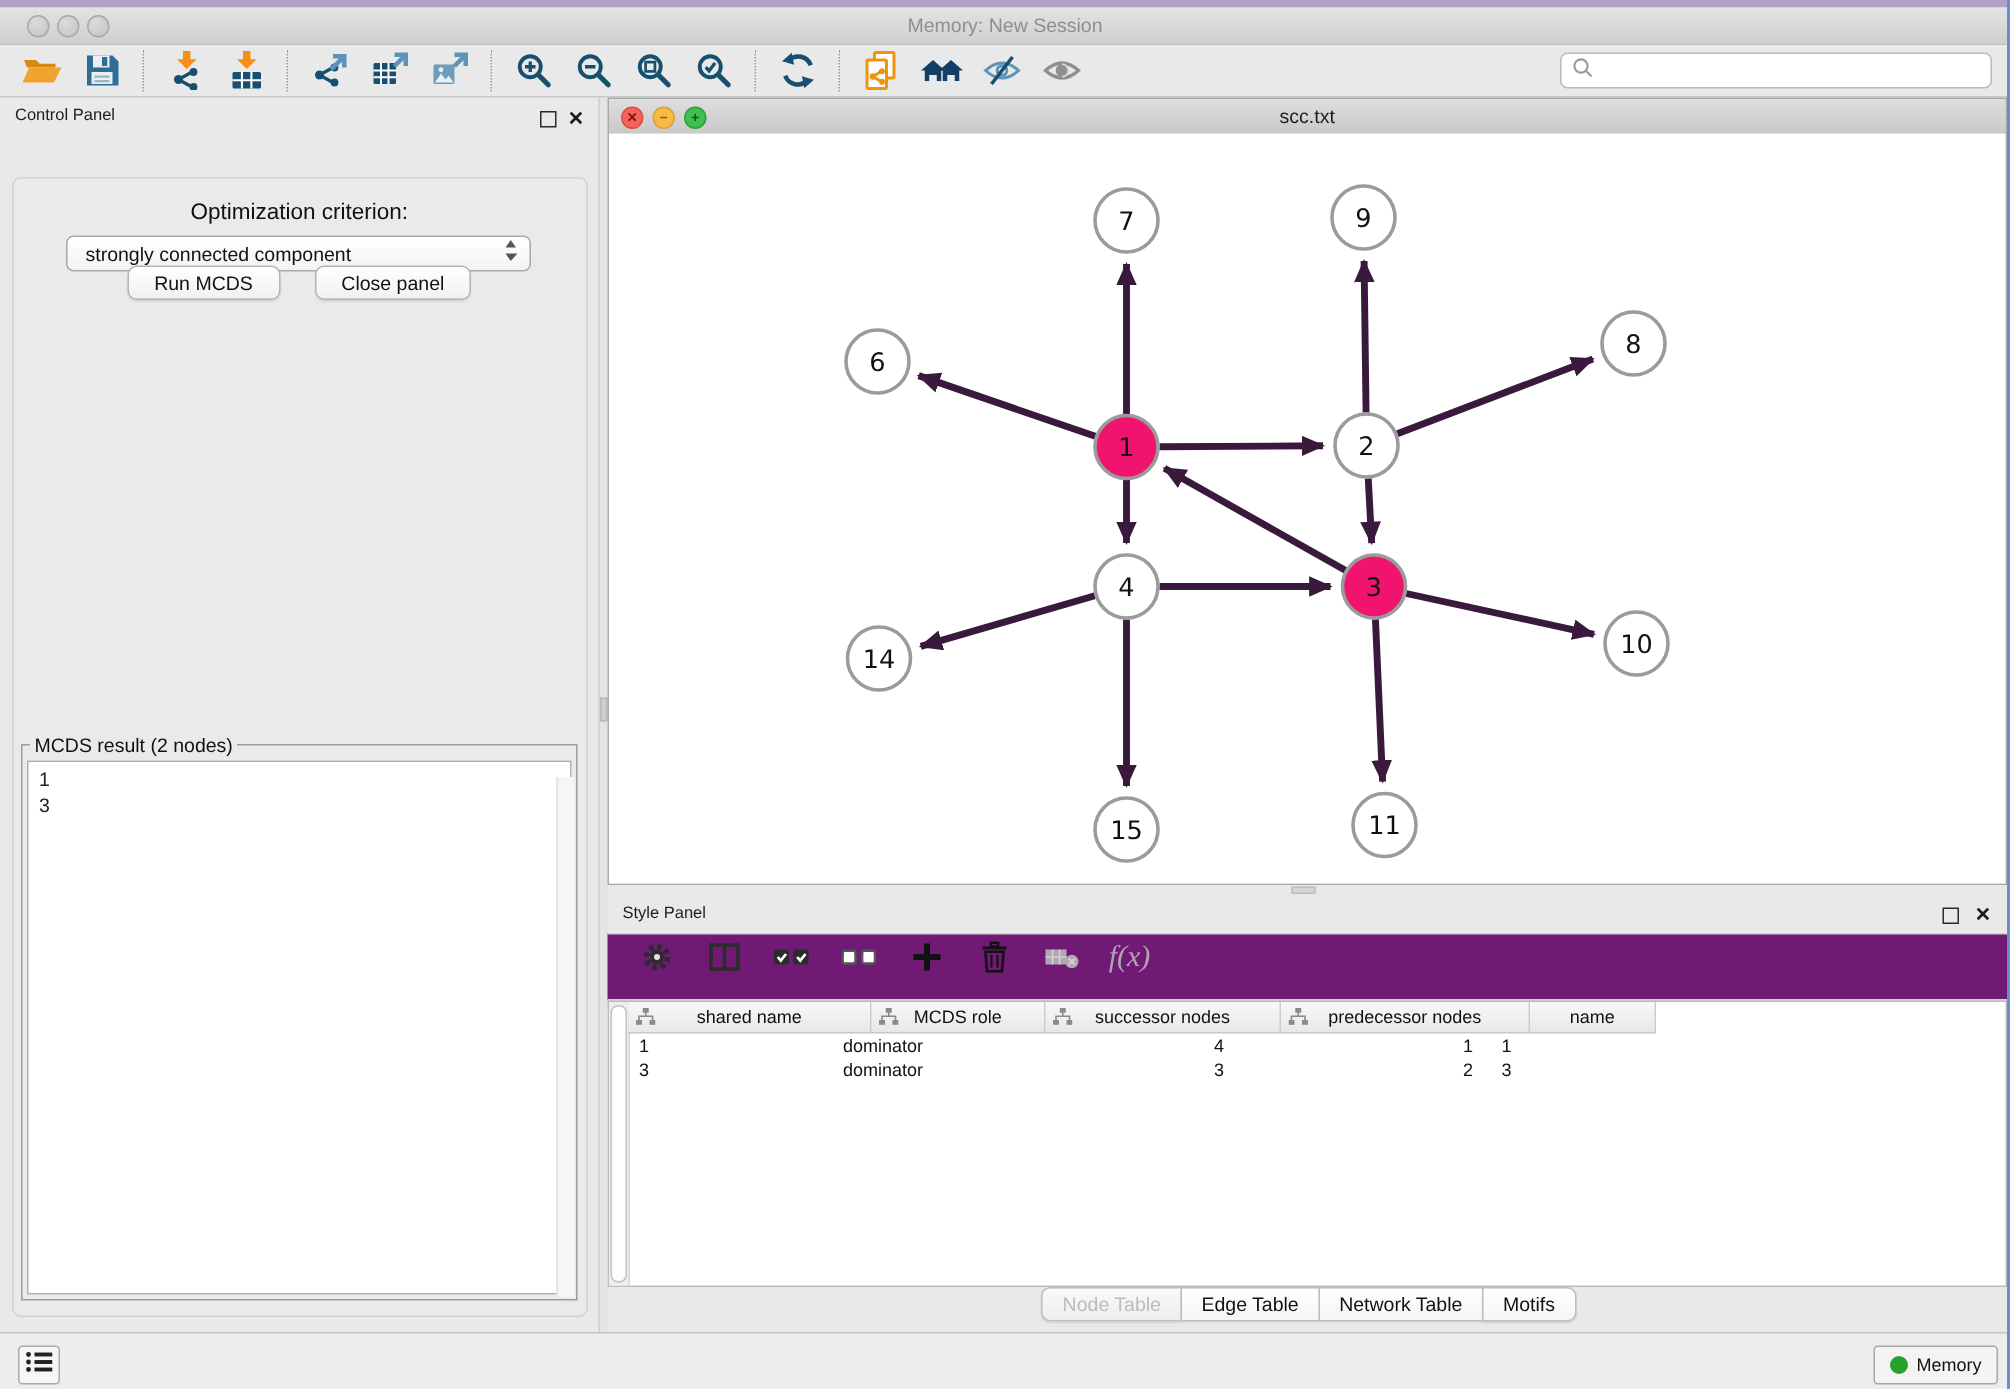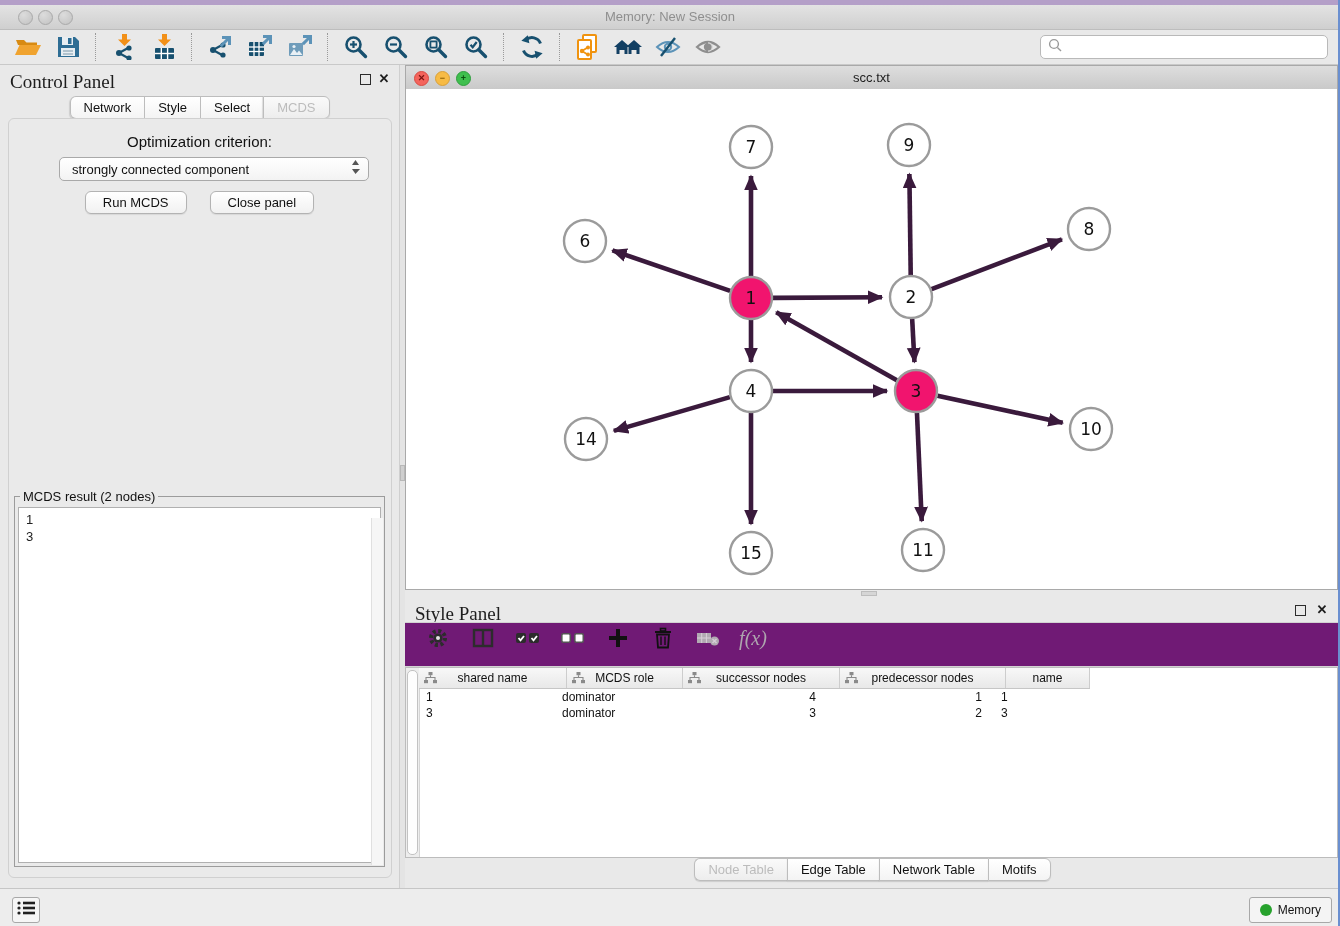--- a/index.html
+++ b/index.html
@@ -16,37 +16,37 @@
   
   .toolbar{position:absolute;top:30px;left:0;right:0;height:35px;background:#e9e9e9;
     border-bottom:1px solid #c9c9c9;display:flex;align-items:center;padding-left:8px;box-sizing:border-box;}
   .tbtn{width:40px;height:32px;display:flex;align-items:center;justify-content:center;flex:0 0 auto;}
   .tsep{width:1px;height:28px;border-left:1px dotted #9a9a9a;margin:0 7px;flex:0 0 auto;}
   .searchbox{margin-left:auto;margin-right:12px;width:288px;height:24px;background:#fff;
     border:1px solid #b9b9b9;border-radius:5px;display:flex;align-items:center;padding-left:7px;box-sizing:border-box;}
   .searchbox input{border:none;outline:none;flex:1;font-size:13px;font-family:"Liberation Sans",sans-serif;background:transparent;margin-left:5px;}
   
   .control-panel{position:absolute;left:0;top:65px;width:399px;height:823px;}
-  .panel-title{position:absolute;left:10px;top:6px;font-size:19px;color:#1d1d1d;font-family:Liberation Serif, serif;}
+  .panel-title{position:absolute;left:10px;top:6px;font-size:11px;color:#1d1d1d;}
   .panel-btn{position:absolute;top:8px;width:12px;height:12px;display:flex;align-items:center;justify-content:center;}
   .float-box{width:9px;height:9px;border:1.6px solid #2b2b2b;background:transparent;}
   .close-x{font-size:13px;font-weight:bold;color:#1b1b1b;line-height:12px;}
   .seg-row{position:absolute;left:50%;transform:translateX(-50%);top:31px;display:flex;}
   .seg{font-family:"Liberation Sans",sans-serif;font-size:13px;color:#111;background:linear-gradient(#ffffff,#f4f4f4);
     border:1px solid #bdbdbd;border-right:none;padding:3px 13px;cursor:default;box-shadow:0 1px 1px rgba(0,0,0,.12);}
   .seg:first-child{border-radius:6px 0 0 6px;}
   .seg:last-child{border-right:1px solid #bdbdbd;border-radius:0 6px 6px 0;}
   .seg.muted{color:#bcbcbc;background:linear-gradient(#fafafa,#ededed);}
   .cp-content{position:absolute;left:8px;top:53px;right:7px;bottom:10px;background:#eaeaea;
     border:1px solid #d0d0d0;border-radius:6px;}
   .opt-label{position:absolute;top:68px;left:0;right:0;text-align:center;font-size:15px;color:#111;}
   .dropdown{position:absolute;left:44px;top:92px;width:310px;height:24px;background:linear-gradient(#ffffff,#f3f3f3);
-    border:1px solid #a9a9a9;border-radius:5px;display:flex;align-items:center;padding:0 8px 0 12px;box-sizing:border-box;margin-left:15px;}
+    border:1px solid #a9a9a9;border-radius:5px;display:flex;align-items:center;padding:0 8px 0 12px;box-sizing:border-box;}
   .dropdown .dd-text{flex:1;font-size:13px;color:#111;}
-  .btn-row{position:absolute;left:0;right:0;top:126px;display:flex;justify-content:center;gap:23px;}
+  .btn-row{position:absolute;left:0;right:0;top:112px;display:flex;justify-content:center;gap:23px;}
   .pbtn{font-family:"Liberation Sans",sans-serif;font-size:13px;color:#111;background:linear-gradient(#ffffff,#f1f1f1);
     border:1px solid #b3b3b3;border-radius:6px;height:23px;padding:0 17px;box-shadow:0 1px 1px rgba(0,0,0,.08);}
   fieldset.result{position:absolute;left:14px;top:424px;width:371px;height:378px;border:1px solid #9c9c9c;
     margin:0;padding:3px;box-sizing:border-box;background:transparent;}
   fieldset.result legend{font-size:13px;color:#111;padding:0 3px;margin-left:2px;}
   .result-area{position:relative;background:#fff;border:1px solid #b0b0b0;height:100%;box-sizing:border-box;
     font-size:13px;line-height:17px;padding:3px 16px 3px 7px;white-space:pre;overflow:hidden;}
   .result-scroll{position:absolute;top:1px;bottom:1px;right:1px;width:11px;background:#f6f6f6;border-left:1px solid #e0e0e0;}
   
   .v-divider{position:absolute;left:399px;top:65px;width:6px;height:823px;background:#e4e4e4;border-left:1px solid #cfcfcf;box-sizing:border-box;}
@@ -257,26 +257,20 @@
     </div>
   </div>
 
   <div class="control-panel">
     <div class="panel-title">Control Panel</div>
     <div class="panel-btn" style="right:28px">
         <span class="float-box"></span>
       </div>
     <div class="panel-btn" style="right:9px">
         <span class="close-x">✕</span>
-      </div>
-    <div class="seg-row" id="cp-tabs">
-        <button class="seg">Network</button>
-        <button class="seg">Style</button>
-        <button class="seg">Select</button>
-        <button class="seg muted">MCDS</button>
       </div>
     <div class="cp-content"></div>
     <div class="opt-label">Optimization criterion:</div>
     <div class="dropdown">
       <span class="dd-text">strongly connected component</span>
       <span><svg width="9" height="16" viewBox="0 0 9 16">
             <path d="M4.5 1L8 6H1z" fill="#555"></path>
             <path d="M4.5 15L1 10h8z" fill="#555"></path>
           </svg></span>
     </div>
@@ -446,21 +440,21 @@
         <div class="tpbtn" style="opacity: 0.9;">
           <span style="font-family:'Liberation Serif',serif;font-style:italic;color:#b5b5b5;font-size:20px;">f(x)</span>
         </div>
       </div>
     <div class="tp-table">
       <div class="tscroll">
           <div class="tthumb"></div>
         </div>
       <div class="grid">
         <div class="ghead" id="table-header">
-            <div class="th" style="width: 148px;">
+            <div class="th" style="width: 162px;">
               <span class="thicon"><svg width="13" height="12" viewBox="0 0 13 12">
                   <rect x="4.5" y="0" width="4" height="3.2" fill="#8a8a8a"></rect>
                   <rect x="0" y="8" width="4" height="3.2" fill="#8a8a8a"></rect>
                   <rect x="9" y="8" width="4" height="3.2" fill="#8a8a8a"></rect>
                   <path d="M6.5 3.2v2.3M2 8V5.5h9V8" fill="none" stroke="#8a8a8a" stroke-width="1.1"></path>
                 </svg></span>
               <span class="thlabel">shared name</span>
             </div>
             <div class="th" style="width: 116px; align-items: center;">
               <span class="thicon"><svg width="13" height="12" viewBox="0 0 13 12">

